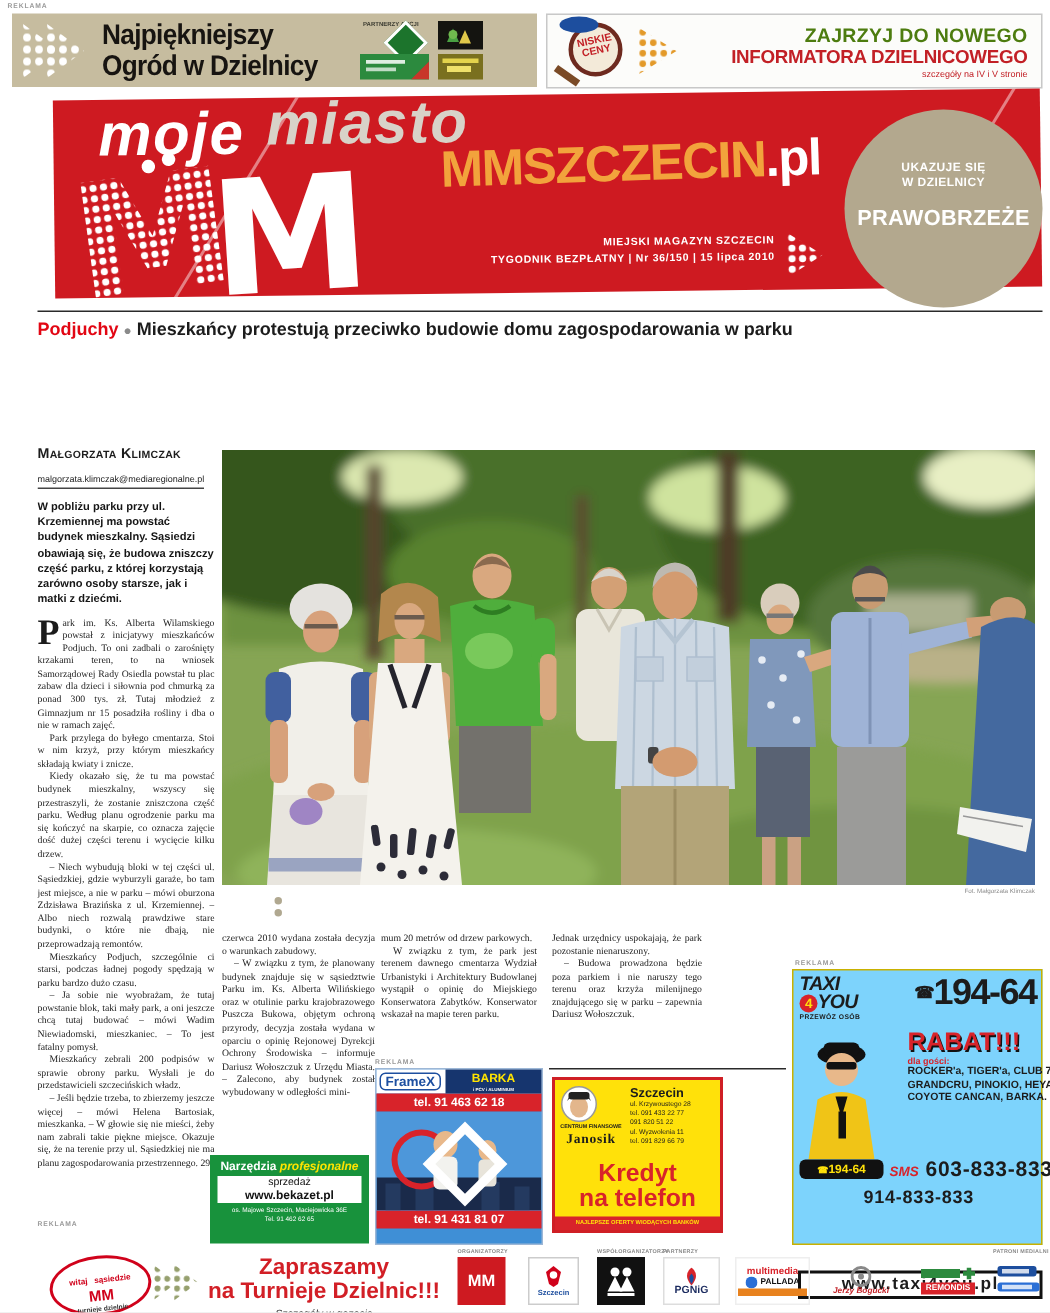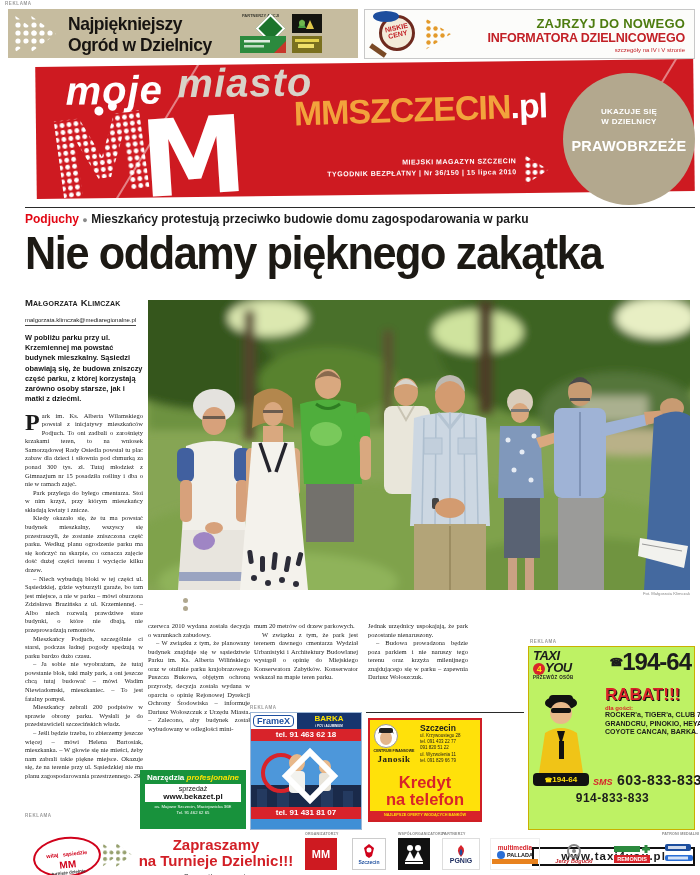--- a/index.html
+++ b/index.html
@@ -58,21 +58,21 @@
   .fx-okna{background:#16356e;color:#ffe400;font-size:8px;font-weight:800;text-align:center;flex:1;margin-left:3px;height:16px;line-height:12px;}
   .fx-okna small{display:block;font-size:3px;color:#fff;line-height:3px;}
   .fx-tel{background:#d8232a;color:#fff;font-size:8px;font-weight:bold;text-align:center;height:12px;line-height:12px;}
   .ad-janosik{background:#ffe10a;border:2px solid #cf1f25;box-sizing:border-box;}
   .jan-city{font-size:8.5px;font-weight:bold;}
   .jan-s{font-size:4.5px;line-height:5.8px;}
   .jan-label{font-size:3.6px;font-weight:bold;}
   .jan-brand{font-family:"Liberation Serif",serif;font-size:9px;font-weight:bold;letter-spacing:.5px;}
   .jan-kredyt{font-size:16.5px;font-weight:800;color:#d8232a;text-align:center;line-height:17px;}
   .jan-foot{background:#d8232a;color:#ffe10a;font-size:3.8px;font-weight:bold;text-align:center;height:9px;line-height:9px;}
-  .ad-taxi{background:#bef264;border:1px solid #c9b100;box-sizing:border-box;}
+  .ad-taxi{background:#7dd3fc;border:1px solid #c9b100;box-sizing:border-box;}
   .taxi-word{font-size:13px;font-weight:800;font-style:italic;letter-spacing:-.5px;line-height:12px;}
   .taxi-sub{font-size:4.5px;font-weight:bold;letter-spacing:.3px;}
   .taxi-4{display:inline-block;background:#d8232a;color:#ffe10a;border-radius:50%;width:12px;height:12px;
           font-size:9px;font-weight:800;text-align:center;line-height:12px;font-style:normal;}
   .taxi-num-top{font-size:24px;font-weight:800;letter-spacing:-1px;line-height:24px;white-space:nowrap;}
   .taxi-rabat{font-size:17px;font-weight:800;color:#d8232a;text-shadow:1px 1px 0 #111;}
   .taxi-guest-l{font-size:6px;font-weight:800;color:#d8232a;}
   .taxi-guests{font-size:7px;font-weight:800;line-height:8.6px;}
   .taxi-badge{background:#111;color:#ffe10a;border-radius:4px;font-size:8px;font-weight:800;text-align:center;}
   .taxi-sms{font-size:9px;font-weight:800;font-style:italic;color:#d8232a;}
@@ -193,23 +193,20 @@
       <div class="badge-s">W DZIELNICY</div>
       <div class="badge-b">PRAWOBRZEŻE</div>
     </div>
   </div>
 
   <div class="abs colrule" style="left:25px;top:207px;width:670px;"></div>
   <div class="abs kicker" style="left:25px;top:212px;width:670px;">
     <span class="dist">Podjuchy</span>
     <span class="bull">●</span>
     <span>Mieszkańcy protestują przeciwko budowie domu zagospodarowania w parku</span>
-  </div>
-  <div class="abs" style="left:25px;top:228px;width:670px;">
-    <div class="headline">Nie oddamy pięknego zakątka</div>
   </div>
 
   <div class="abs" style="left:25px;top:297px;width:118px;height:514px;overflow:hidden;">
     <div class="byline-name">Małgorzata Klimczak</div>
     <div class="byline-mail">malgorzata.klimczak@mediaregionalne.pl</div>
     <div class="lead">W pobliżu parku przy ul. Krzemiennej ma powstać budynek mieszkalny. Sąsiedzi obawiają się, że budowa zniszczy część parku, z której korzystają zarówno osoby starsze, jak i matki z dziećmi.</div>
     <div class="body-col" style="margin-top:7px;">
       <p class="noind"><span class="dropcap">P</span><span>ark im. Ks. Alberta Wilamskiego powstał z inicjatywy mieszkańców Podjuch. To oni zadbali o zarośnięty krzakami teren, to na wniosek Samorządowej Rady Osiedla powstał tu plac zabaw dla dzieci i siłownia pod chmurką za ponad 300 tys. zł. Tutaj młodzież z Gimnazjum nr 15 posadziła rośliny i dba o nie w ramach zajęć.</span></p>
       <p>Park przylega do byłego cmentarza. Stoi w nim krzyż, przy którym mieszkańcy składają kwiaty i znicze.</p>
       <p>Kiedy okazało się, że tu ma powstać budynek mieszkalny, wszyscy się przestraszyli, że zostanie zniszczona część parku. Według planu ogrodzenie parku ma się kończyć na skarpie, co oznacza zajęcie dość dużej części terenu i wycięcie kilku drzew.</p>

